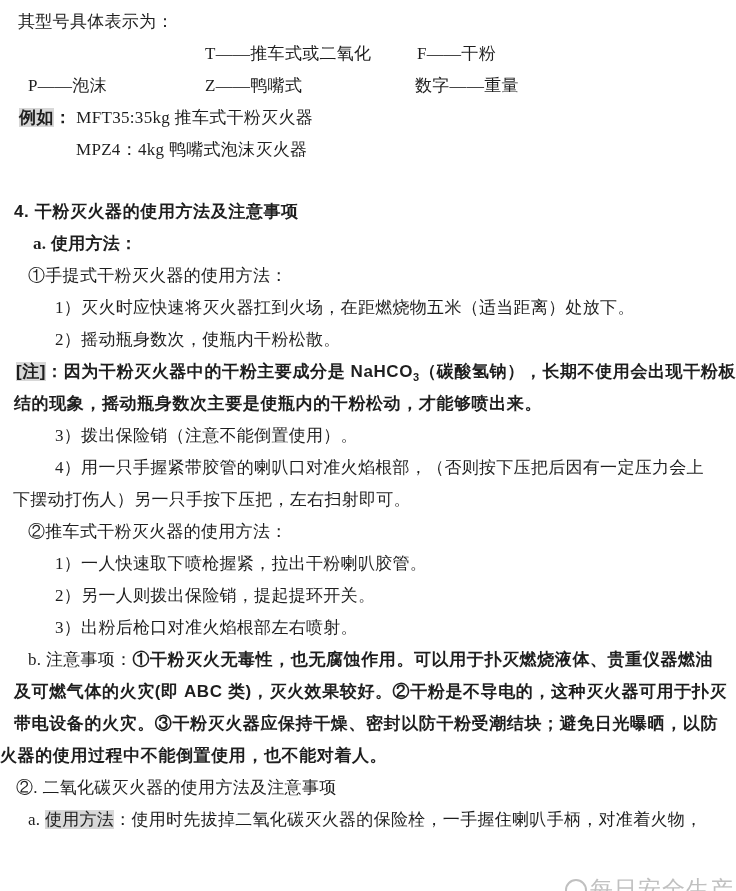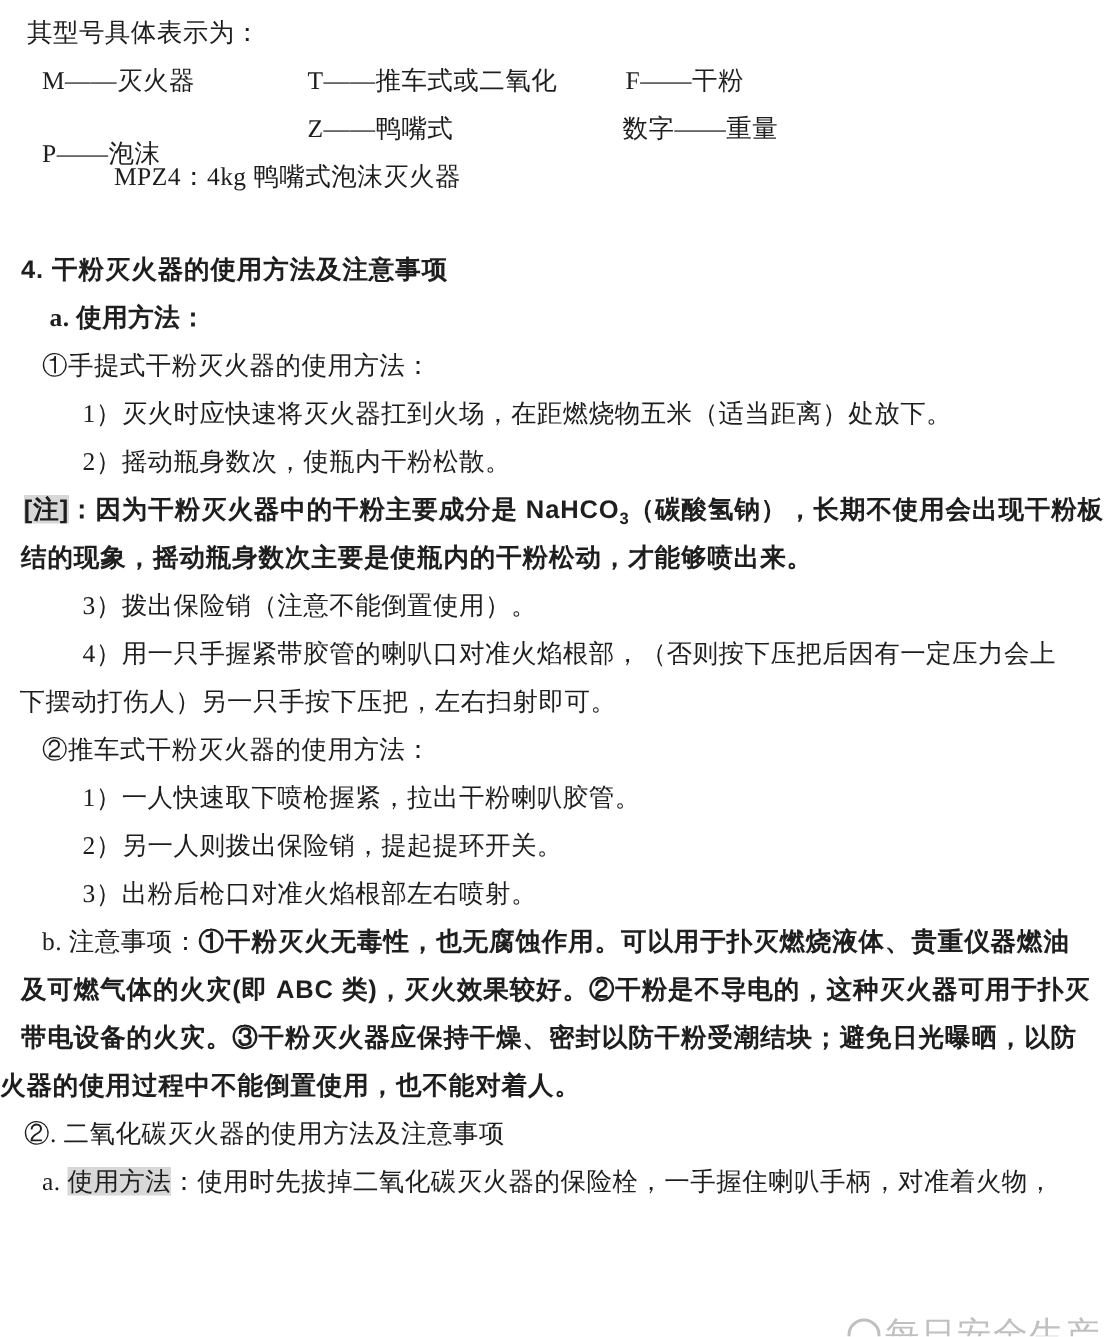--- a/index.html
+++ b/index.html
@@ -67,22 +67,23 @@
     border-radius: 50%;
     flex: 0 0 auto;
   }
 </style>
 </head>
 <body>
 
 <div class="page">
   <div id="doc">
       <div class="line" style="padding-left: 18px;"><span class="seg">其型号具体表示为：</span></div>
-      <div class="line"><span class="seg abs" style="left: 28px;">M——灭火器</span><span class="seg abs" style="left: 205px;">T——推车式或二氧化</span><span class="seg abs" style="left: 417px;">F——干粉</span></div>
-      <div class="line"><span class="seg abs" style="left: 28px; margin-top: 17px;">P——泡沫</span><span class="seg abs" style="left: 205px;">Z——鸭嘴式</span><span class="seg abs" style="left: 415px;">数字——重量</span></div>
+      <div class="line"><span class="seg abs" style="left: 205px;">T——推车式或二氧化</span><span class="seg abs" style="left: 417px;">F——干粉</span></div>
+      <div class="line"><span class="seg abs" style="left: 28px;">P——泡沫</span><span class="seg abs" style="left: 205px;">Z——鸭嘴式</span><span class="seg abs" style="left: 415px;">数字——重量</span></div>
+      <div class="line" style="padding-left: 19px;"><span class="seg bold hl">例如</span><span class="seg bold">：</span><span class="seg"> MFT35:35kg 推车式干粉灭火器</span></div>
       <div class="line" style="padding-left: 76px;"><span class="seg">MPZ4：4kg 鸭嘴式泡沫灭火器</span></div>
       <div class="line" style="margin-top: 30px; padding-left: 14px;"><span class="seg bold">4. 干粉灭火器的使用方法及注意事项</span></div>
       <div class="line" style="padding-left: 33px; font-weight: bold;"><span class="seg">a. 使用方法：</span></div>
       <div class="line" style="padding-left: 28px;"><span class="seg">①手提式干粉灭火器的使用方法：</span></div>
       <div class="line" style="padding-left: 55px;"><span class="seg">1）灭火时应快速将灭火器扛到火场，在距燃烧物五米（适当距离）处放下。</span></div>
       <div class="line" style="padding-left: 55px;"><span class="seg">2）摇动瓶身数次，使瓶内干粉松散。</span></div>
       <div class="line" style="padding-left: 13px; text-align: right;"><span class="seg bold hl">[注]</span><span class="seg bold">：因为干粉灭火器中的干粉主要成分是 NaHCO</span><span class="seg bold sub">3</span><span class="seg bold">（碳酸氢钠），长期不使用会出现干粉板</span></div>
       <div class="line" style="padding-left: 14px;"><span class="seg bold">结的现象，摇动瓶身数次主要是使瓶内的干粉松动，才能够喷出来。</span></div>
       <div class="line" style="padding-left: 55px;"><span class="seg">3）拨出保险销（注意不能倒置使用）。</span></div>
       <div class="line" style="padding-left: 55px;"><span class="seg">4）用一只手握紧带胶管的喇叭口对准火焰根部，（否则按下压把后因有一定压力会上</span></div>

